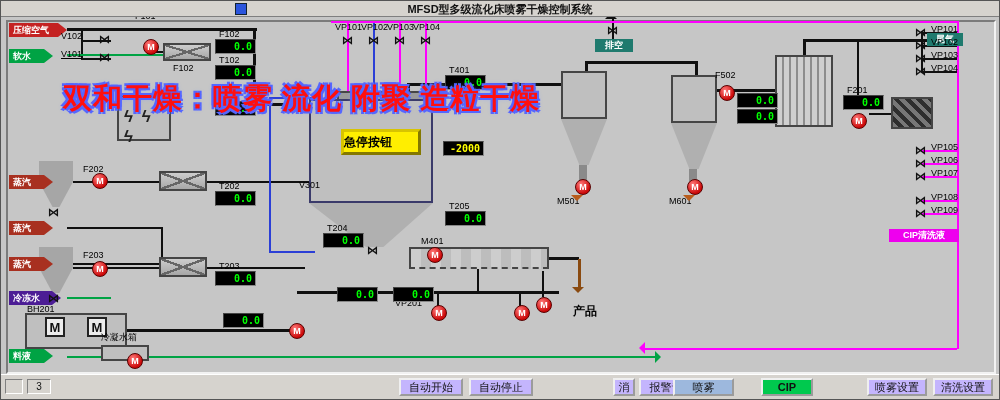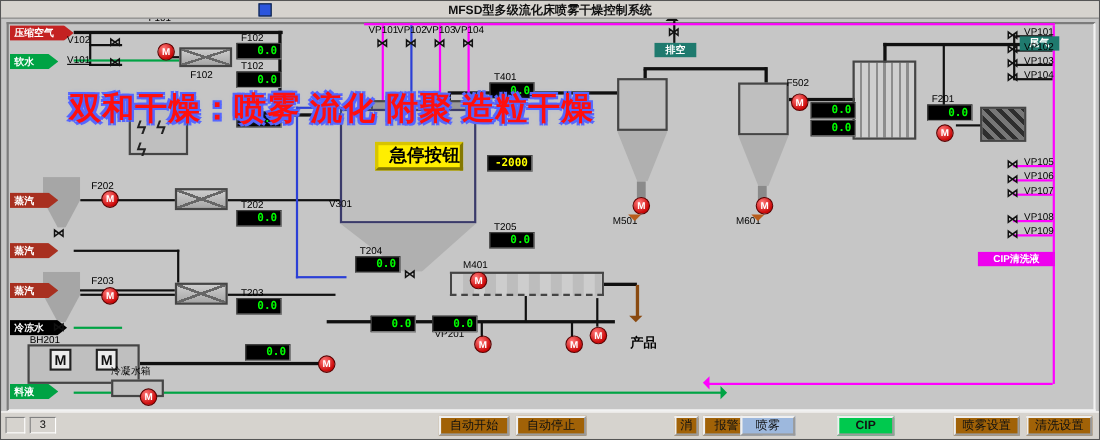--- a/index.html
+++ b/index.html
@@ -31,28 +31,28 @@
   .inlet{position:absolute;height:14px;line-height:14px;font-size:9px;font-weight:bold;padding:0 12px 0 4px;box-sizing:border-box;clip-path:polygon(0 0,calc(100% - 9px) 0,100% 50%,calc(100% - 9px) 100%,0 100%);z-index:8;white-space:nowrap;}
   .outlet{position:absolute;height:13px;line-height:13px;font-size:9px;font-weight:bold;text-align:center;z-index:8;white-space:nowrap;}
   .tag{position:absolute;font-size:9px;line-height:9px;color:#000;white-space:nowrap;z-index:9;}
   .tag.big{font-size:12px;font-weight:bold;line-height:12px;}
   .display{position:absolute;width:36px;height:13px;background:#000;border:1px solid #888;border-top-color:#444;border-left-color:#444;color:#00ff00;font-family:"DejaVu Sans Mono",monospace;font-size:10px;font-weight:bold;text-align:right;line-height:13px;padding-right:3px;z-index:10;}
   .display.yellow{color:#ffff00;}
   .pump{position:absolute;width:14px;height:14px;border-radius:50%;background:radial-gradient(circle at 35% 30%,#ff7a7a,#cc0909 70%);border:1px solid #5a0000;color:#fff;font-size:9px;font-weight:bold;text-align:center;line-height:14px;z-index:12;box-sizing:content-box;cursor:pointer;}
   .valve{position:absolute;font-size:11px;line-height:10px;font-weight:bold;color:#111;z-index:11;cursor:pointer;}
   .arrow{position:absolute;width:0;height:0;border:6px solid transparent;z-index:9;}
 
-  .estop{position:absolute;left:340px;top:128px;width:80px;height:26px;background:#ffee00;border:3px outset #d8c400;color:#000;font-weight:bold;font-size:16px;text-align:right;line-height:20px;z-index:13;box-sizing:border-box;cursor:pointer;}
+  .estop{position:absolute;left:340px;top:128px;width:80px;height:26px;background:#ffee00;border:3px outset #d8c400;color:#000;font-weight:bold;font-size:12px;text-align:left;line-height:20px;z-index:13;box-sizing:border-box;cursor:pointer;}
   .watermark{position:absolute;left:62px;top:78px;font-size:29px;font-weight:bold;color:#ff0f0f;white-space:nowrap;letter-spacing:1px;z-index:60;text-shadow:-2px -2px 0 #5566ff,2px -2px 0 #5566ff,-2px 2px 0 #5566ff,2px 2px 0 #5566ff,0 0 5px #88a0ff;}
 
   
   .footer{position:absolute;left:0;bottom:0;right:0;height:24px;background:#d6d3ce;border-top:1px solid #fff;z-index:70;}
   .sunken{position:absolute;top:4px;height:15px;background:#d6d3ce;border:1px solid;border-color:#808080 #ffffff #ffffff #808080;font-size:10px;text-align:center;line-height:14px;box-sizing:border-box;color:#111;}
   .status{position:absolute;left:58px;top:4px;width:336px;height:16px;background:#0000a8;border:1px solid;border-color:#808080 #ffffff #ffffff #808080;color:#00ff00;font-weight:bold;font-size:12px;text-align:center;line-height:15px;letter-spacing:8px;box-sizing:border-box;}
-  .btn{position:absolute;top:3px;height:18px;background:#a16207;border:2px outset #efefef;font-size:11px;text-align:center;line-height:14px;box-sizing:border-box;color:#111;cursor:pointer;white-space:nowrap;}
+  .btn{position:absolute;top:3px;height:18px;background:#c4b5fd;border:2px outset #efefef;font-size:11px;text-align:center;line-height:14px;box-sizing:border-box;color:#111;cursor:pointer;white-space:nowrap;}
   .btn.spray{background:#9db8dd;}
   .btn.cip{background:#00c94e;font-weight:bold;}
 </style>
 </head>
 <body>
 
 <div id="screen">
 
   <div class="titlebar">
     <div class="tb-icon"></div>
@@ -148,21 +148,21 @@
       <div class="pipe" style="left: 372px; top: 22px; width: 2px; height: 76px; background: rgb(43, 63, 214);"></div>
       <div class="pipe" style="left: 268px; top: 96px; width: 2px; height: 156px; background: rgb(43, 63, 214);"></div>
       <div class="pipe" style="left: 268px; top: 96px; width: 46px; height: 2px; background: rgb(43, 63, 214);"></div>
       <div class="pipe" style="left: 268px; top: 250px; width: 46px; height: 2px; background: rgb(43, 63, 214);"></div>
       <div class="pipe" style="left: 577px; top: 258px; width: 3px; height: 30px; background: rgb(138, 74, 16);"></div>
       <div class="inlet" style="left: 8px; top: 22px; width: 58px; background: rgb(196, 34, 34); color: rgb(255, 255, 255);">压缩空气</div>
       <div class="inlet" style="left: 8px; top: 48px; width: 44px; background: rgb(0, 163, 68); color: rgb(255, 255, 255);">软水</div>
       <div class="inlet" style="left: 8px; top: 174px; width: 44px; background: rgb(168, 48, 32); color: rgb(255, 255, 255);">蒸汽</div>
       <div class="inlet" style="left: 8px; top: 220px; width: 44px; background: rgb(168, 48, 32); color: rgb(255, 255, 255);">蒸汽</div>
       <div class="inlet" style="left: 8px; top: 256px; width: 44px; background: rgb(168, 48, 32); color: rgb(255, 255, 255);">蒸汽</div>
-      <div class="inlet" style="left: 8px; top: 290px; width: 52px; background: #000000; color: rgb(255, 255, 255);">冷冻水</div>
+      <div class="inlet" style="left: 8px; top: 290px; width: 52px; background: #4c1d95; color: rgb(255, 255, 255);">冷冻水</div>
       <div class="inlet" style="left: 8px; top: 348px; width: 44px; background: rgb(0, 163, 68); color: rgb(255, 255, 255);">料液</div>
       <div class="outlet" style="left: 594px; top: 38px; width: 38px; background: rgb(31, 122, 110); color: rgb(255, 255, 255);">排空</div>
       <div class="outlet" style="left: 926px; top: 32px; width: 36px; background: rgb(31, 122, 110); color: rgb(255, 255, 255);">尾气</div>
       <div class="outlet" style="left: 888px; top: 228px; width: 70px; background: rgb(238, 0, 238); color: rgb(255, 255, 255);">CIP清洗液</div>
       <div class="tag" style="left: 60px; top: 31px;">V102</div>
       <div class="tag" style="left: 60px; top: 49px; text-decoration: underline;">V101</div>
       <div class="tag" style="left: 134px; top: 11px;">F101</div>
       <div class="tag" style="left: 172px; top: 63px;">F102</div>
       <div class="tag" style="left: 334px; top: 22px;">VP101</div>
       <div class="tag" style="left: 360px; top: 22px;">VP102</div>
@@ -256,19 +256,19 @@
   <div class="watermark">双和干燥：喷雾 流化 附聚 造粒干燥</div>
 
   <div class="footer">
     <div class="sunken" style="left:4px;width:18px"></div>
     <div class="sunken" style="left:26px;width:24px">3</div>
 
     <div class="btn" style="left:398px;width:64px">自动开始</div>
     <div class="btn" style="left:468px;width:64px">自动停止</div>
     <div class="btn" style="left:612px;width:22px">消</div>
     <div class="btn" style="left:638px;width:54px">报警音</div>
-    <div class="btn spray" style="left:672px;width:50px">喷雾</div>
+    <div class="btn spray" style="left:672px;width:61px">喷雾</div>
     <div class="btn cip" style="left:760px;width:52px">CIP</div>
     <div class="btn" style="left:866px;width:60px">喷雾设置</div>
     <div class="btn" style="left:932px;width:60px">清洗设置</div>
   </div>
 
 </div>
 
 </body></html>

